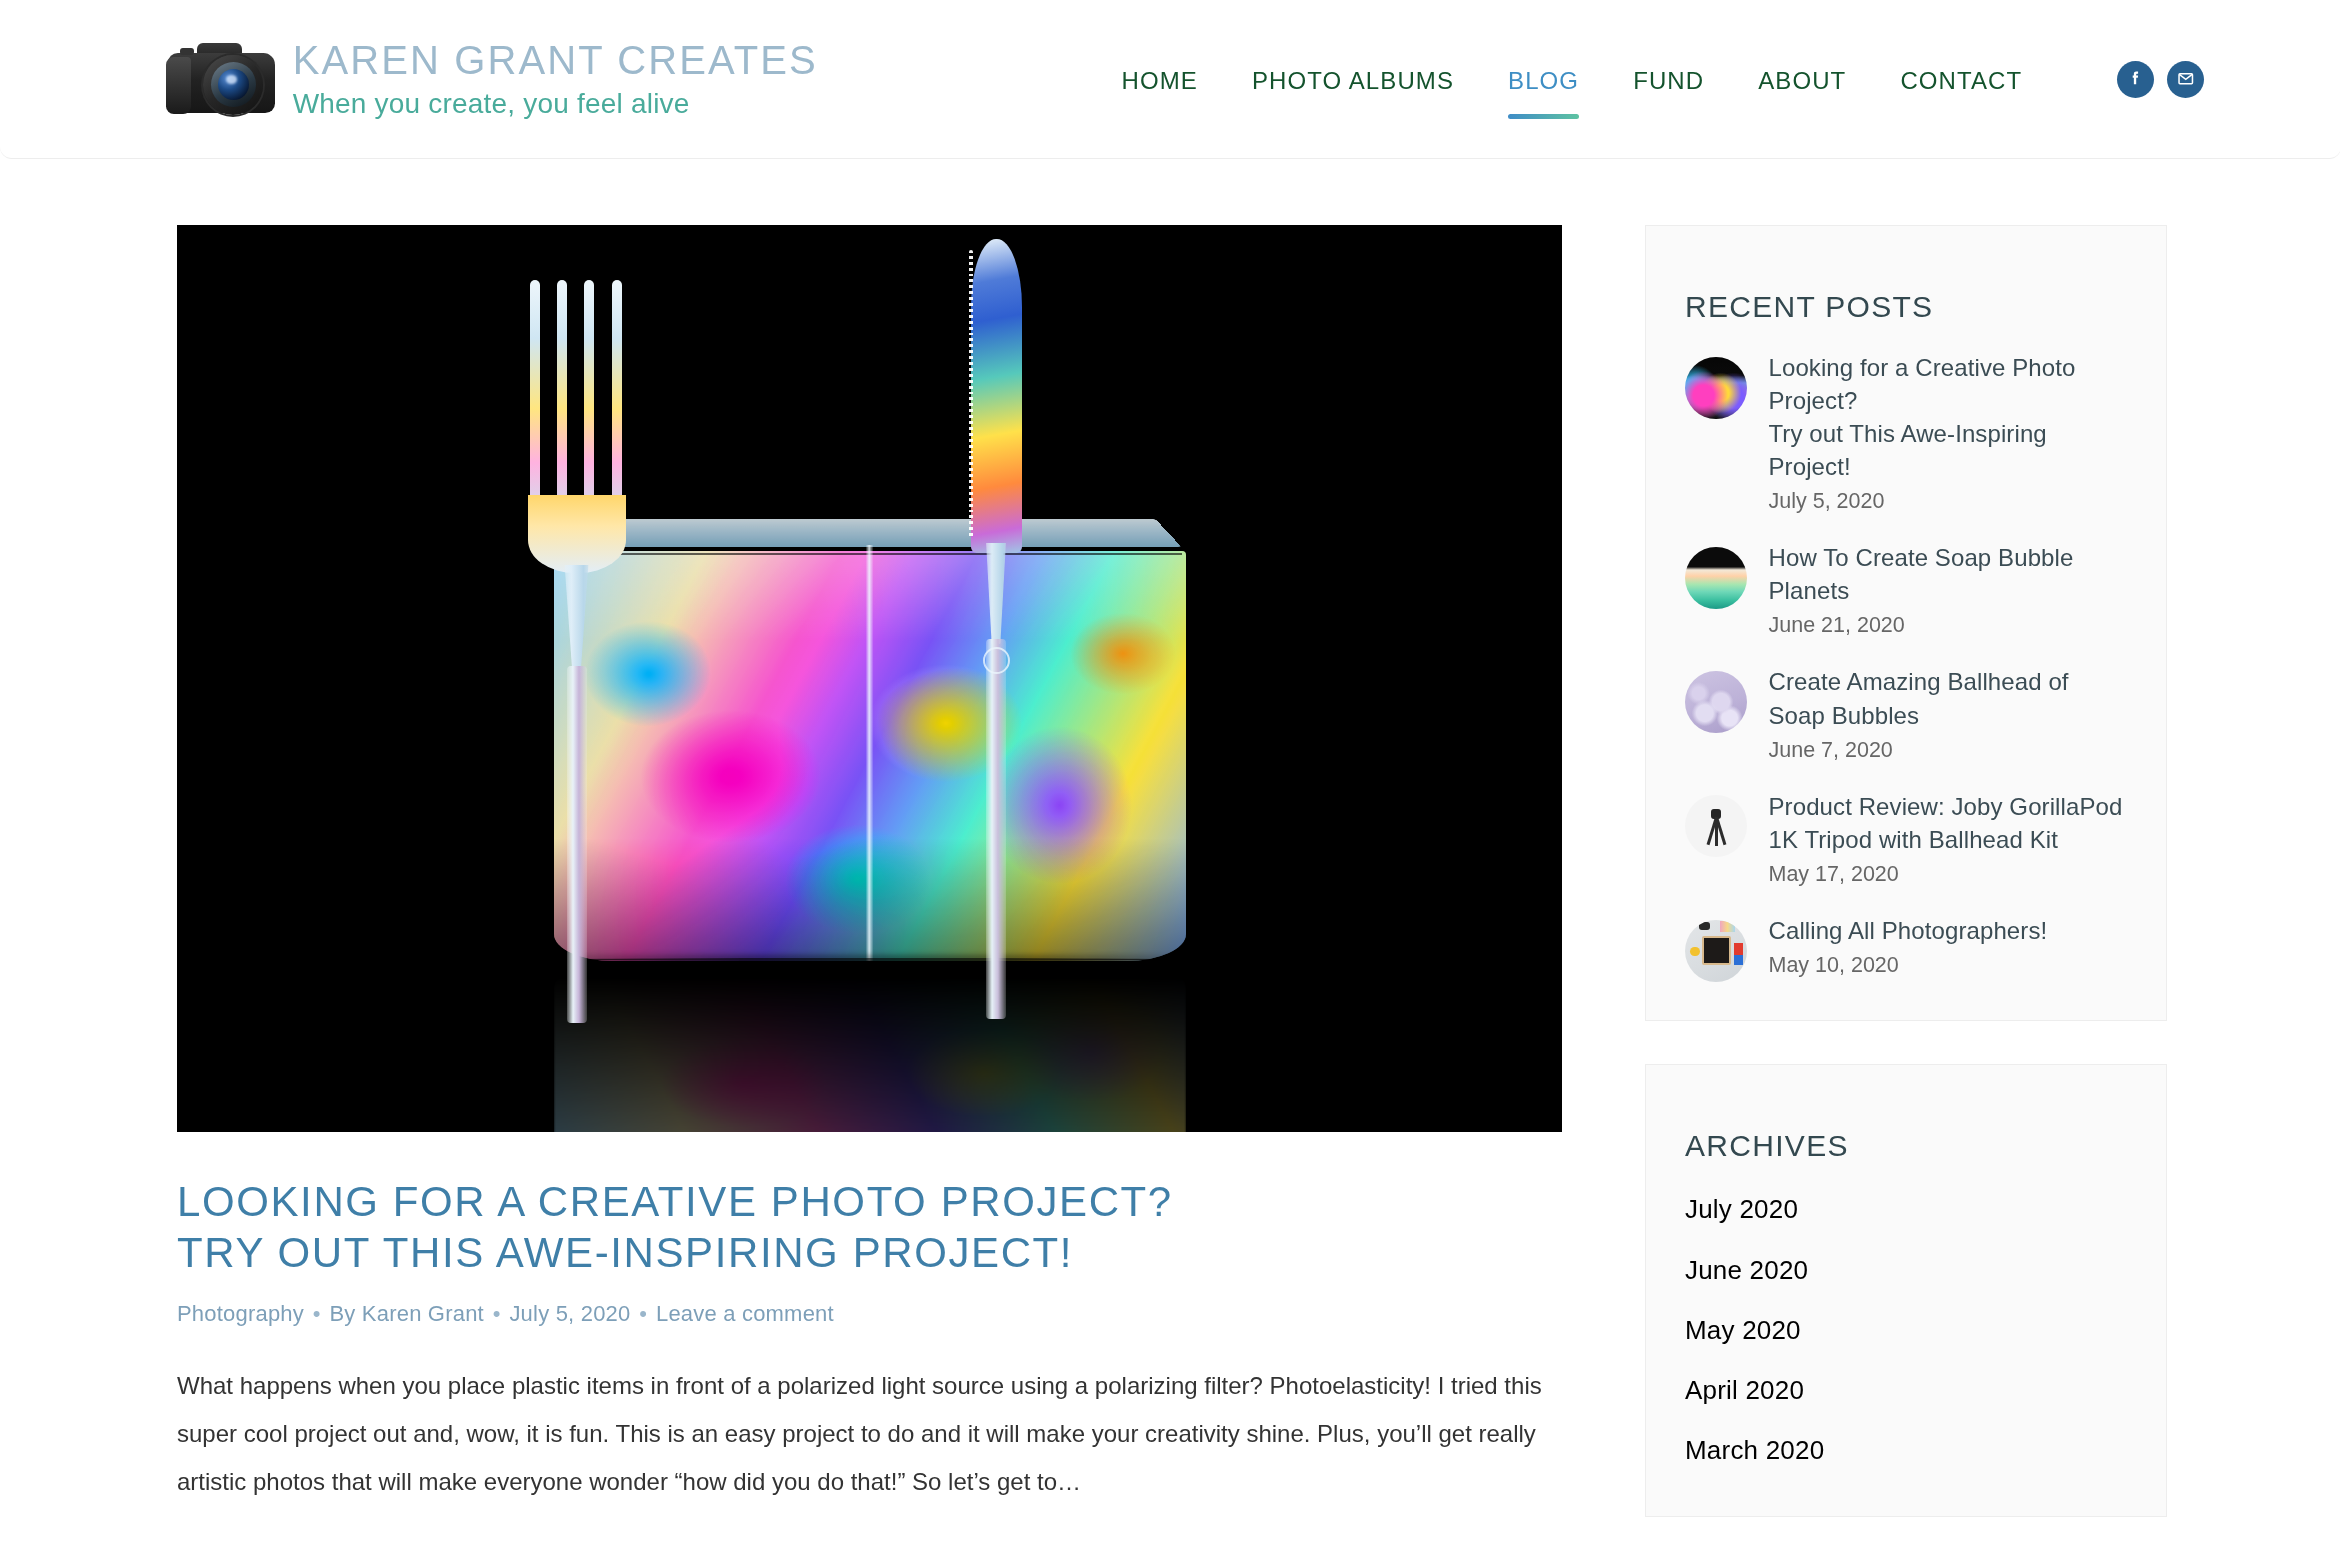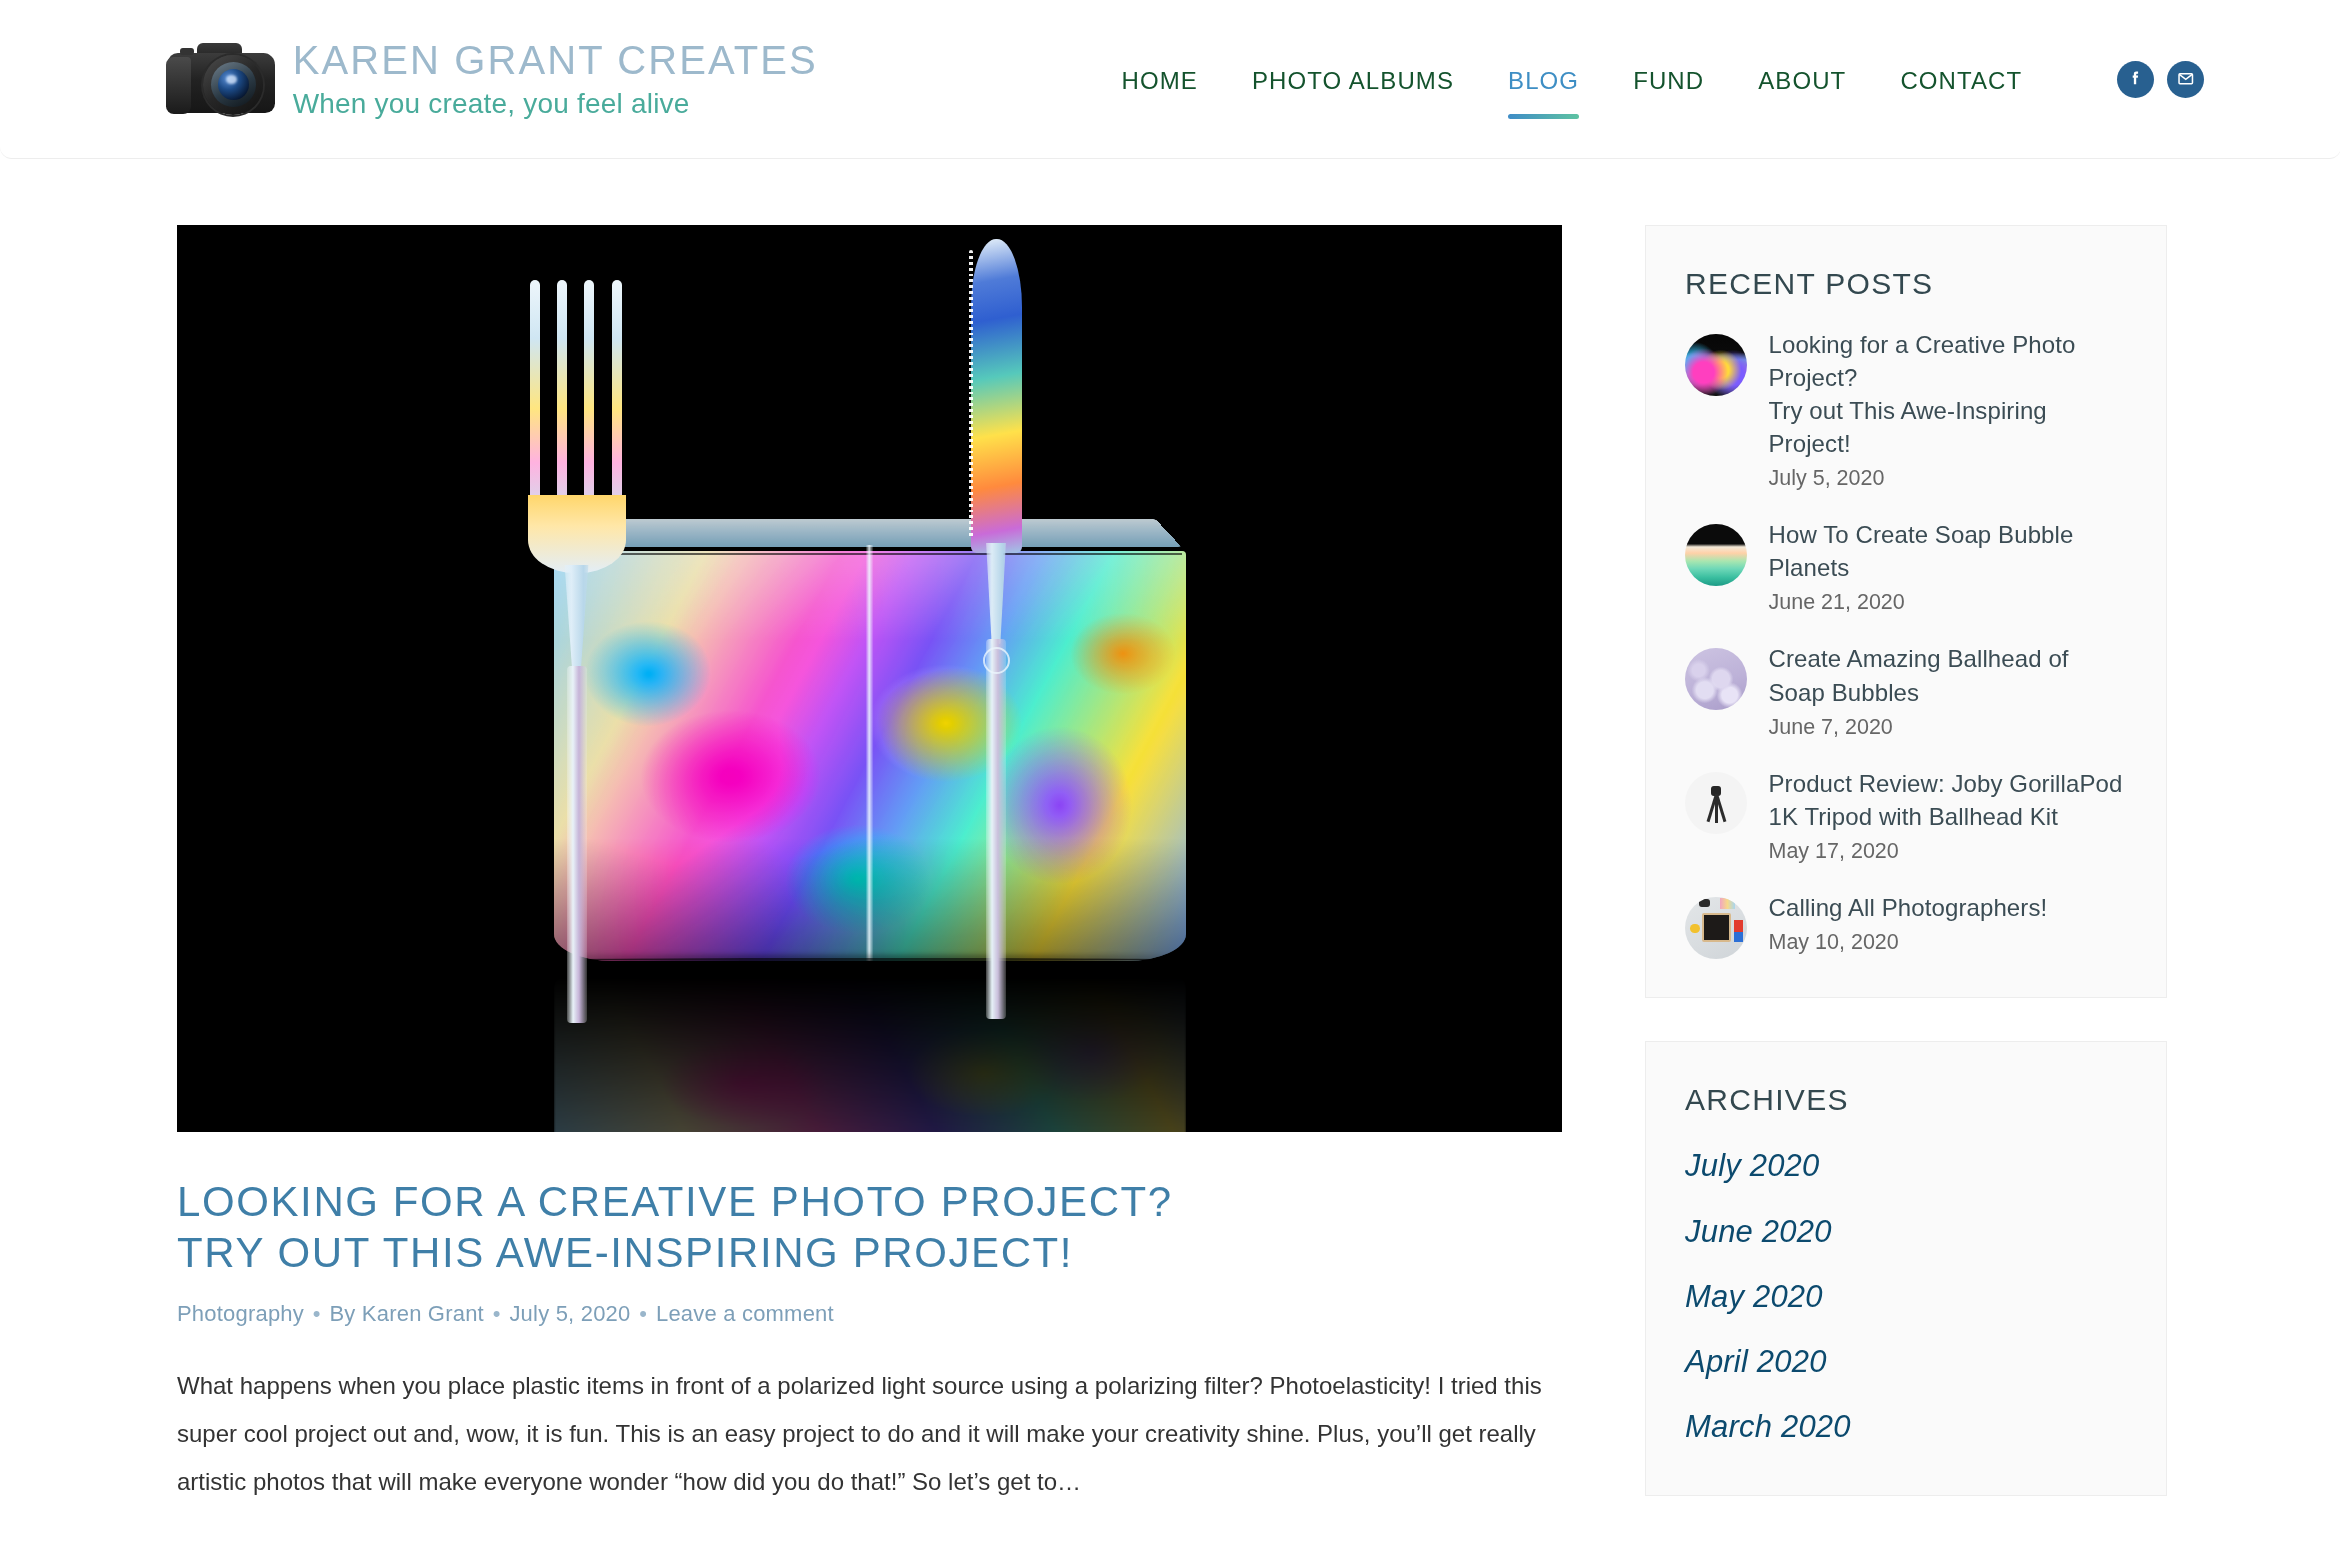--- a/index.html
+++ b/index.html
@@ -401,21 +401,21 @@
     font-size: 24px;
     line-height: 2.0;
     color: #333333;
     max-width: 1365px;
   }
 
   
   .widget {
     background: #fafafa;
     border: 1px solid #ededed;
-    padding: 41px 39px 35px 39px;
+    padding: 64px 39px 35px 39px;
   }
   .widget + .widget { margin-top: 43px; }
   .widget-title {
     font-size: 30px;
     letter-spacing: 1.3px;
     color: #33484f;
     font-weight: 400;
     margin-bottom: 27px;
   }
 
@@ -496,26 +496,25 @@
     color: #3b4c54;
     letter-spacing: 0.1px;
   }
   .rp-date {
     font-size: 21.5px;
     color: #666666;
     margin-top: 5.9px;
   }
 
   .archive-item {
-    font-size: 31px;
-    color: #0c4a6e;
+    font-size: 26px;
+    color: #000000;
     padding: 14.6px 0;
     cursor: pointer;
     letter-spacing: 0.2px;
-    font-style: italic;
   }
   .archive-item:first-of-type { padding-top: 3.9px; }
 </style>
 </head>
 <body>
 
 <header class="site-header">
 
   <div class="brand">
     <div class="camera-logo">

